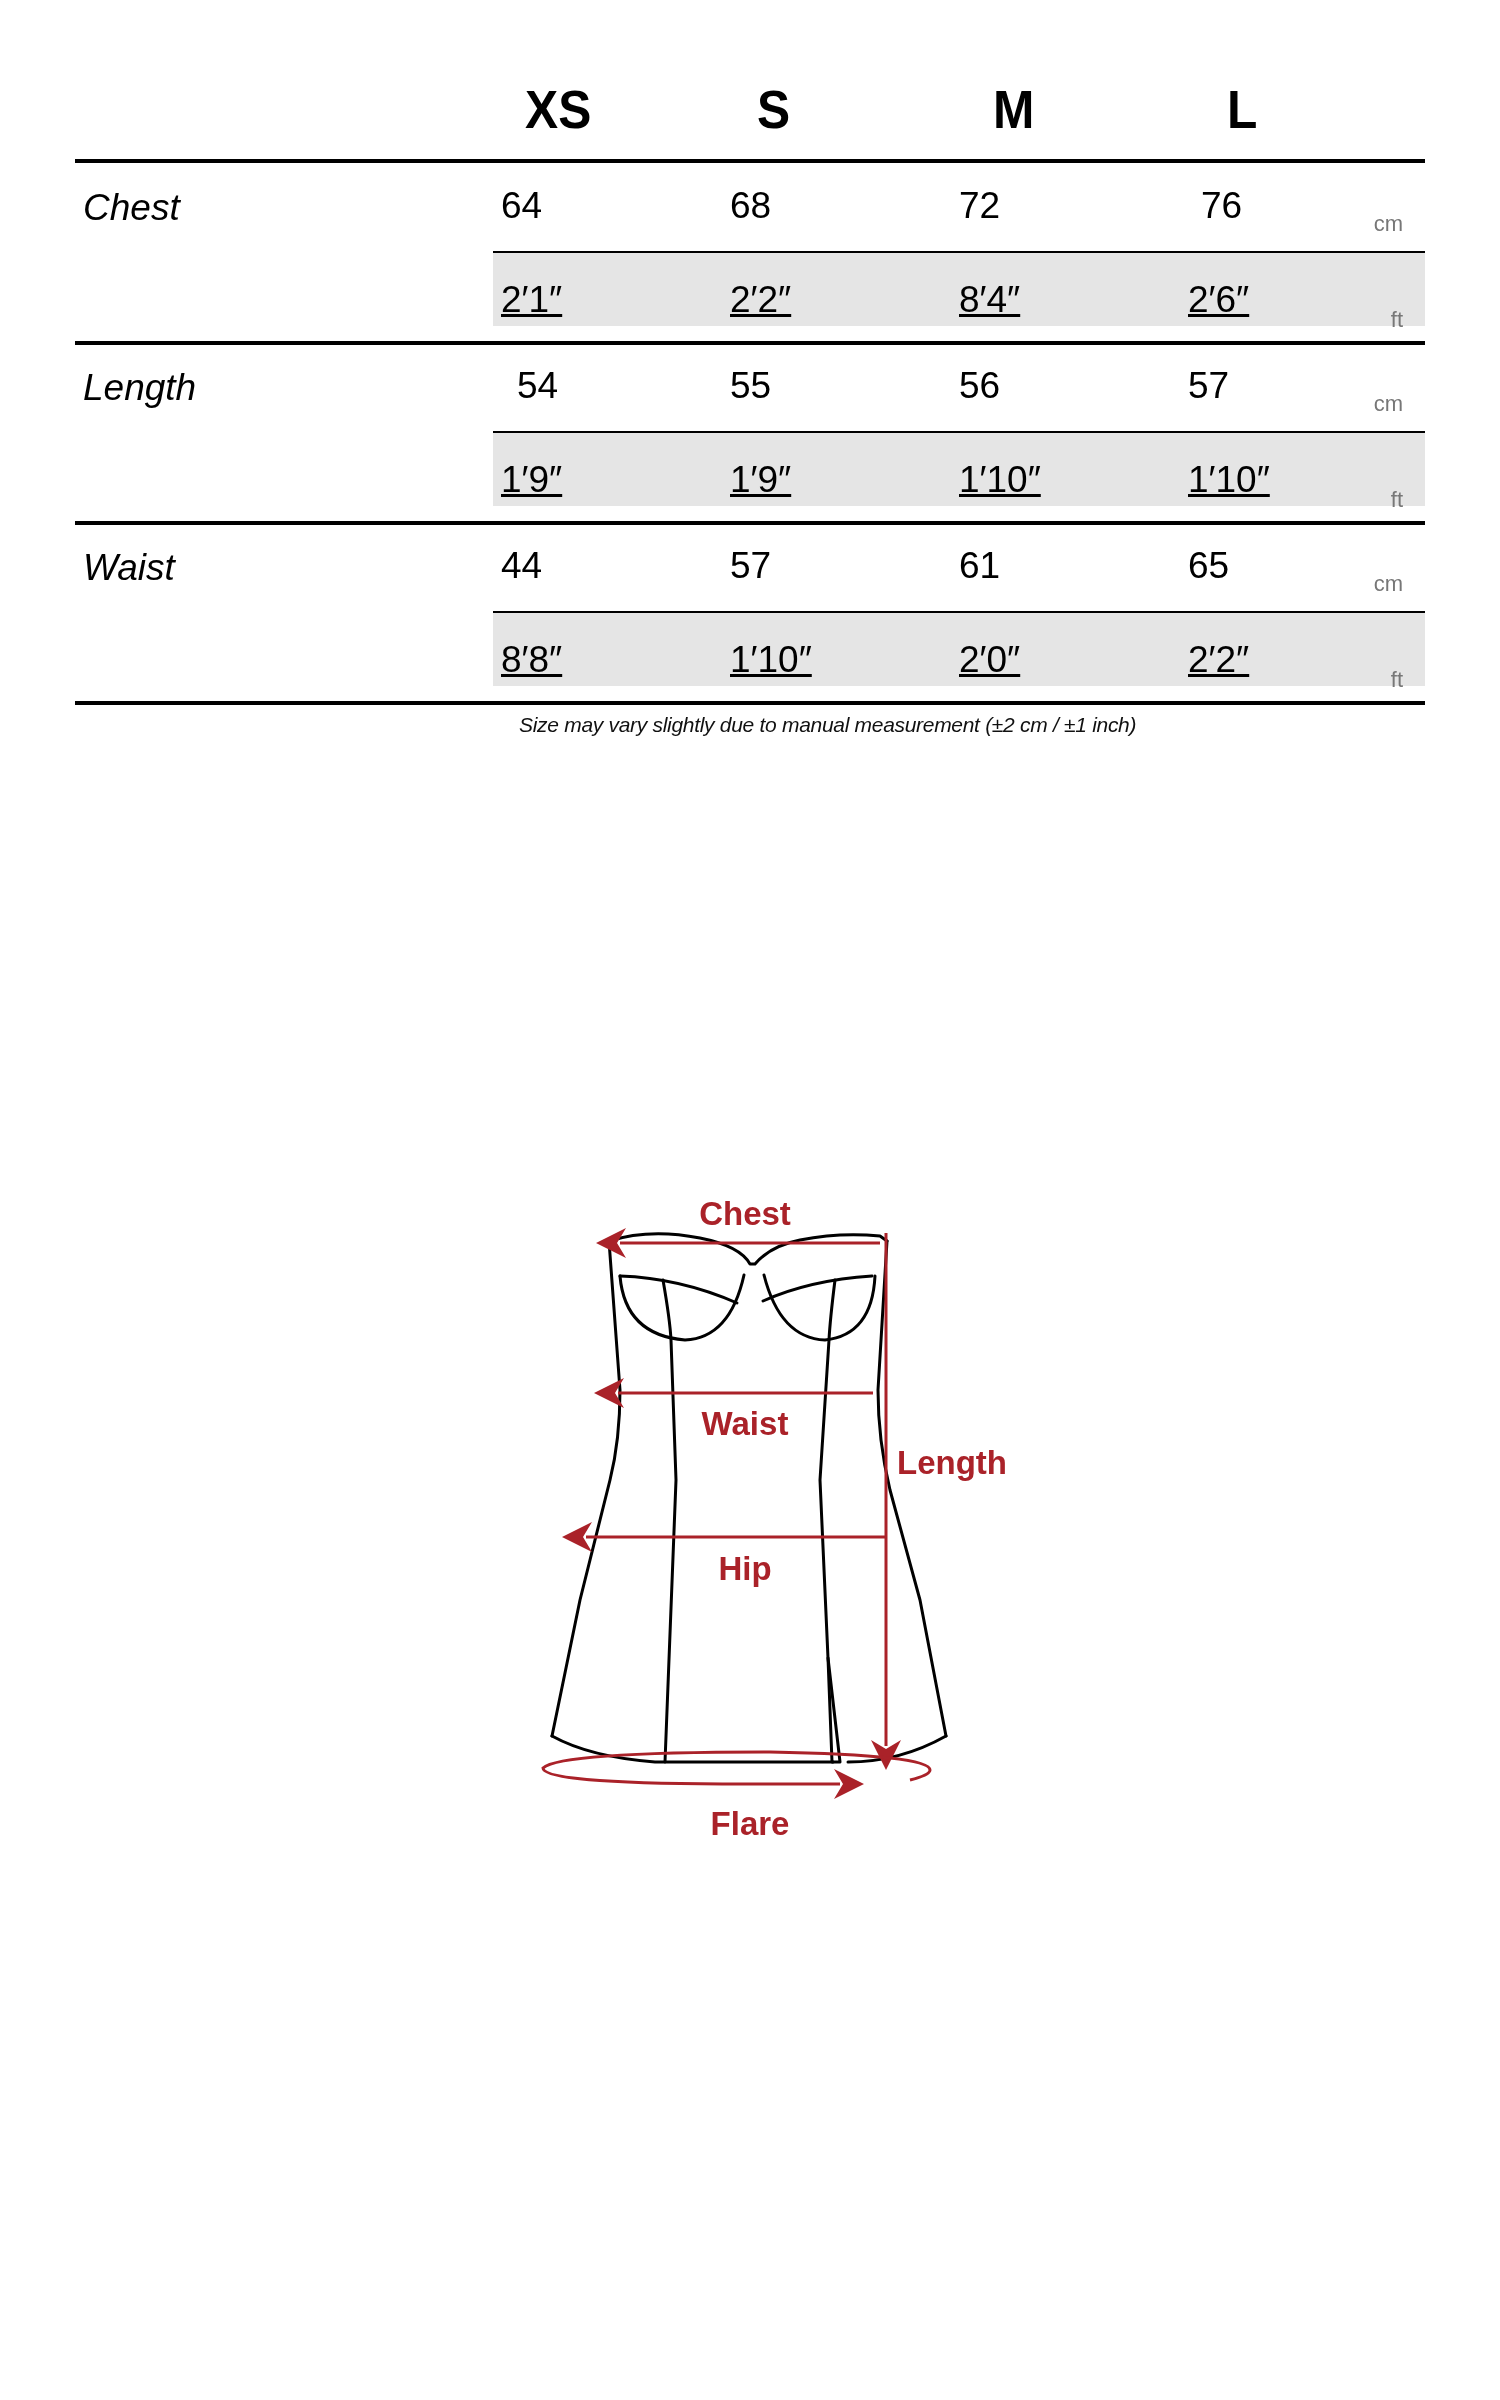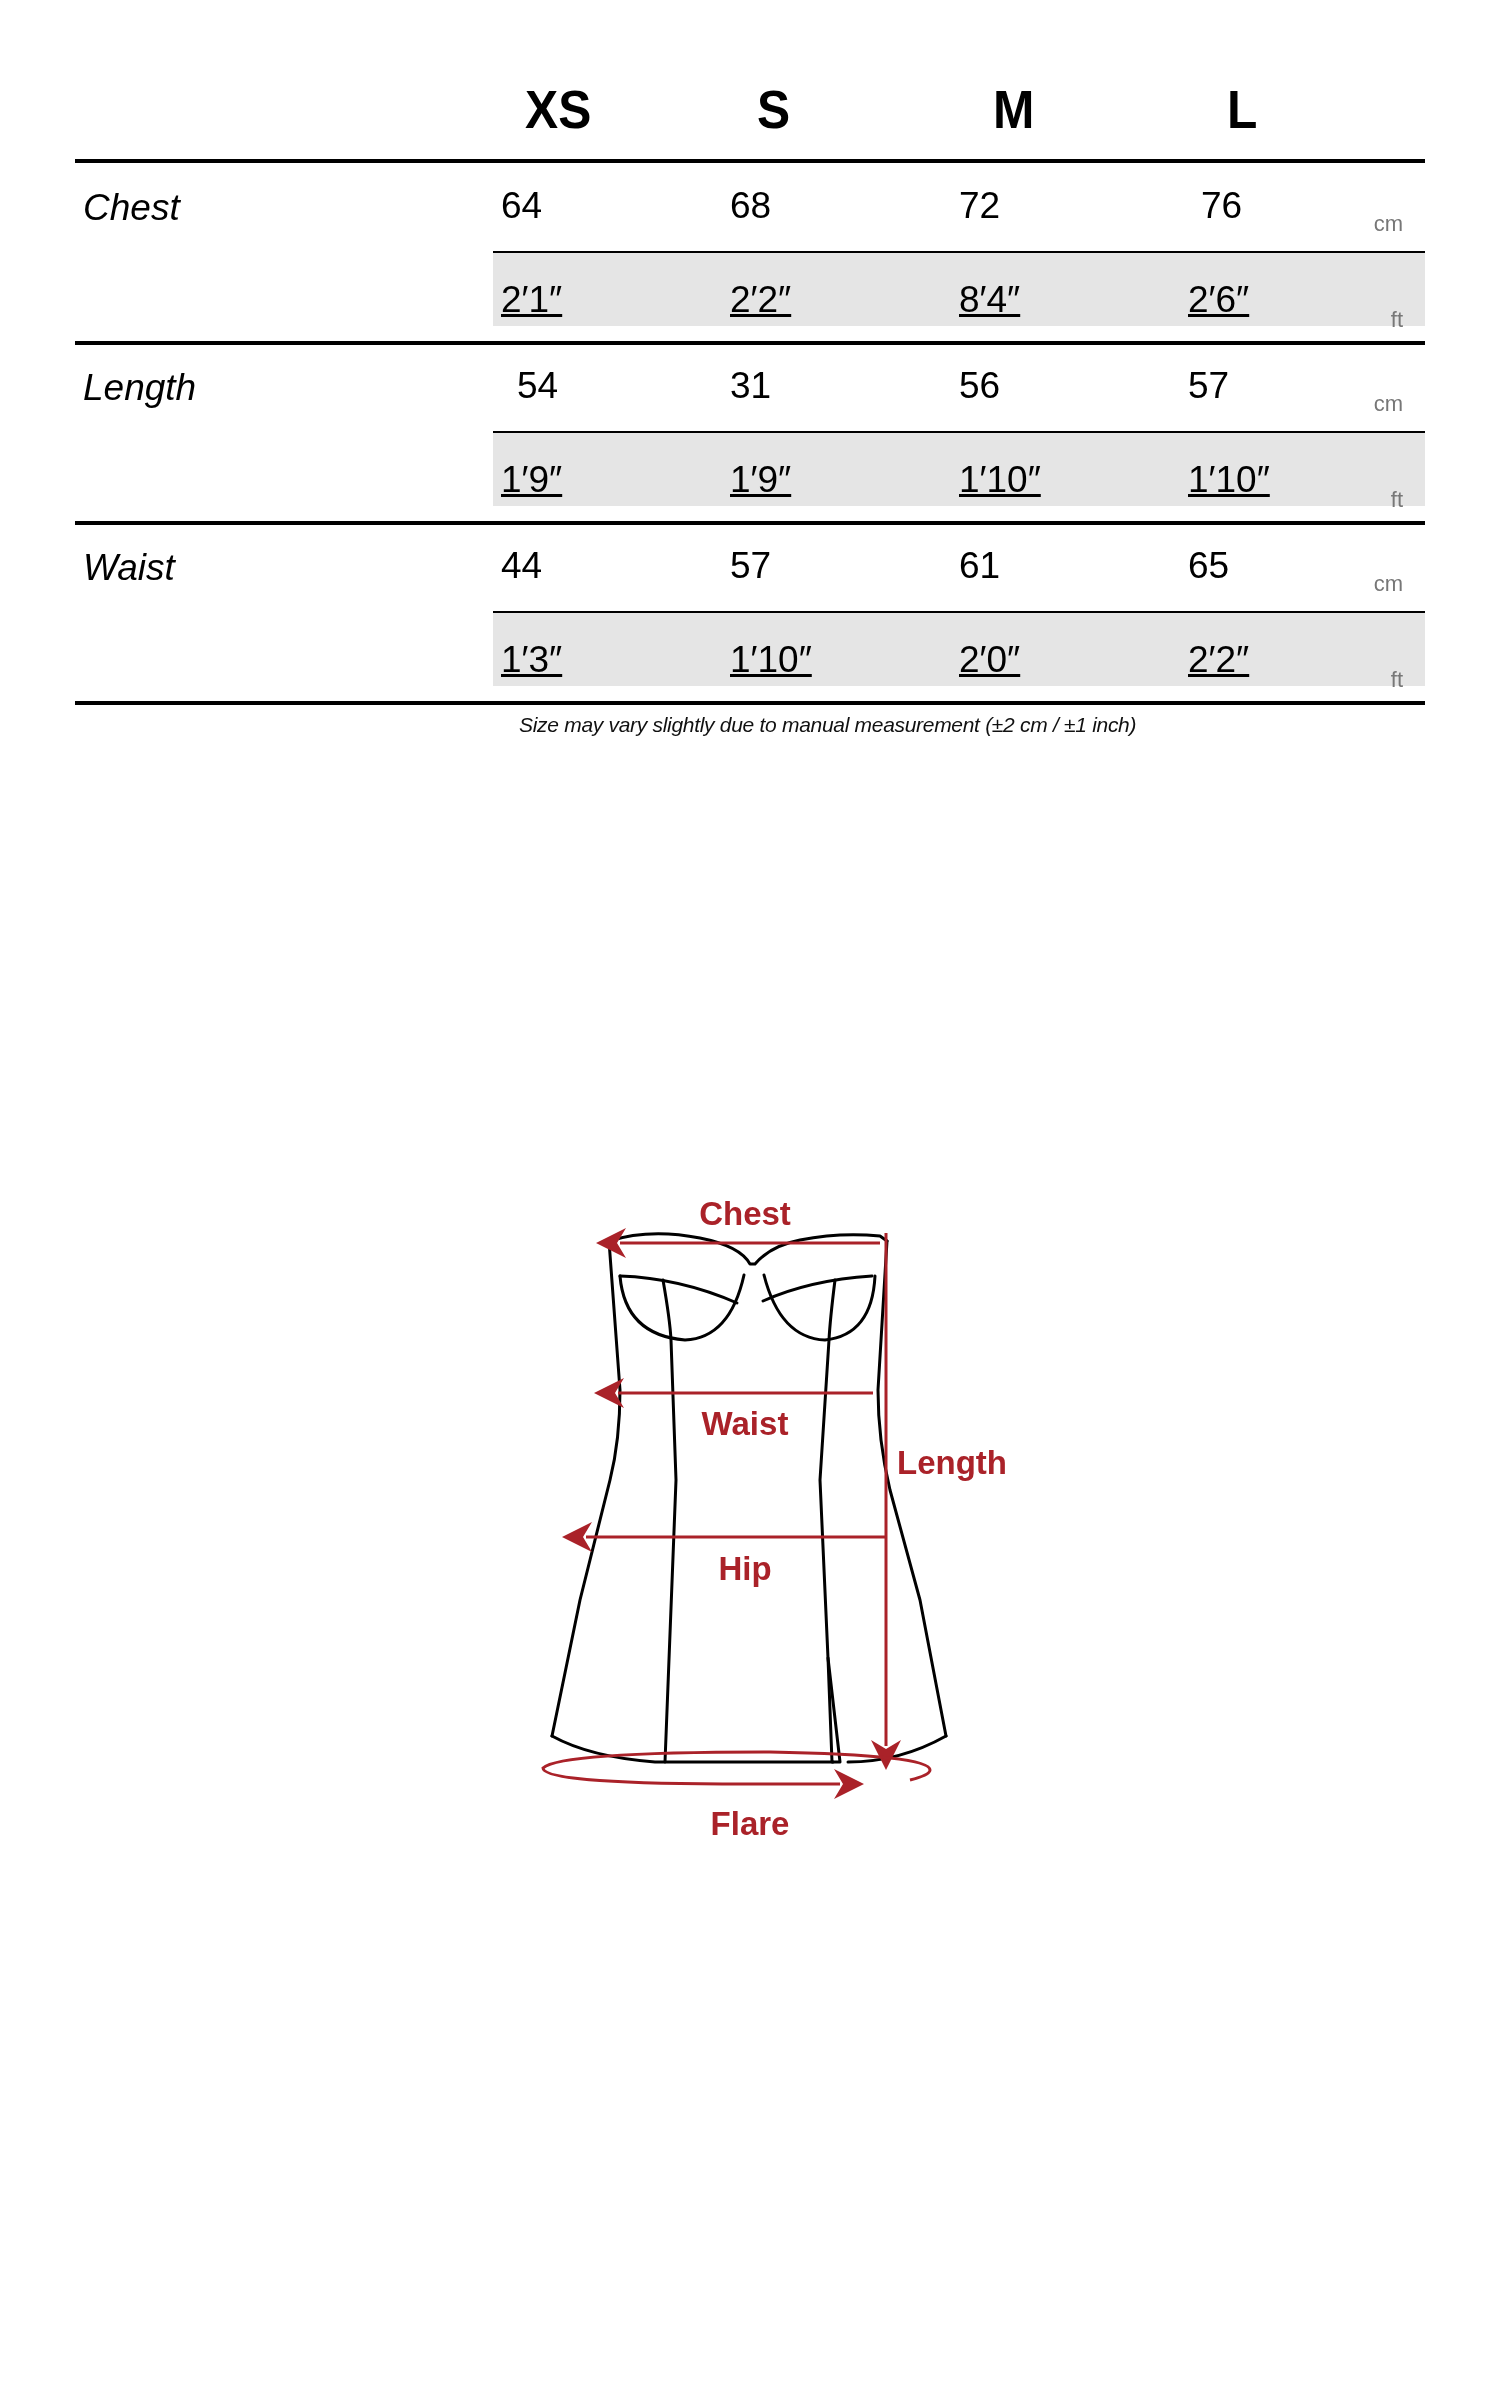--- a/index.html
+++ b/index.html
@@ -54,21 +54,21 @@
       <span class="cell" style="left:695px">2′6″</span>
       <span class="unit">ft</span>
     </div>
     <div class="group-bottom"></div>
   </div>
 
   <div class="group" style="top:343px">
     <div class="group-label">Length</div>
     <div class="row cm">
       <span class="cell" style="left:24px">54</span>
-      <span class="cell" style="left:237px">31</span>
+      <span class="cell" style="left:237px">55</span>
       <span class="cell" style="left:466px">56</span>
       <span class="cell" style="left:695px">57</span>
       <span class="unit">cm</span>
     </div>
     <div class="row-line"></div>
     <div class="row ft">
       <span class="cell" style="left:8px">1′9″</span>
       <span class="cell" style="left:237px">1′9″</span>
       <span class="cell" style="left:466px">1′10″</span>
       <span class="cell" style="left:695px">1′10″</span>
@@ -81,21 +81,21 @@
     <div class="group-label">Waist</div>
     <div class="row cm">
       <span class="cell" style="left:8px">44</span>
       <span class="cell" style="left:237px">57</span>
       <span class="cell" style="left:466px">61</span>
       <span class="cell" style="left:695px">65</span>
       <span class="unit">cm</span>
     </div>
     <div class="row-line"></div>
     <div class="row ft">
-      <span class="cell" style="left:8px">1′3″</span>
+      <span class="cell" style="left:8px">8′8″</span>
       <span class="cell" style="left:237px">1′10″</span>
       <span class="cell" style="left:466px">2′0″</span>
       <span class="cell" style="left:695px">2′2″</span>
       <span class="unit">ft</span>
     </div>
     <div class="group-bottom"></div>
   </div>
 </div>
 
 <div class="note">Size may vary slightly due to manual measurement (±2 cm / ±1 inch)</div>

